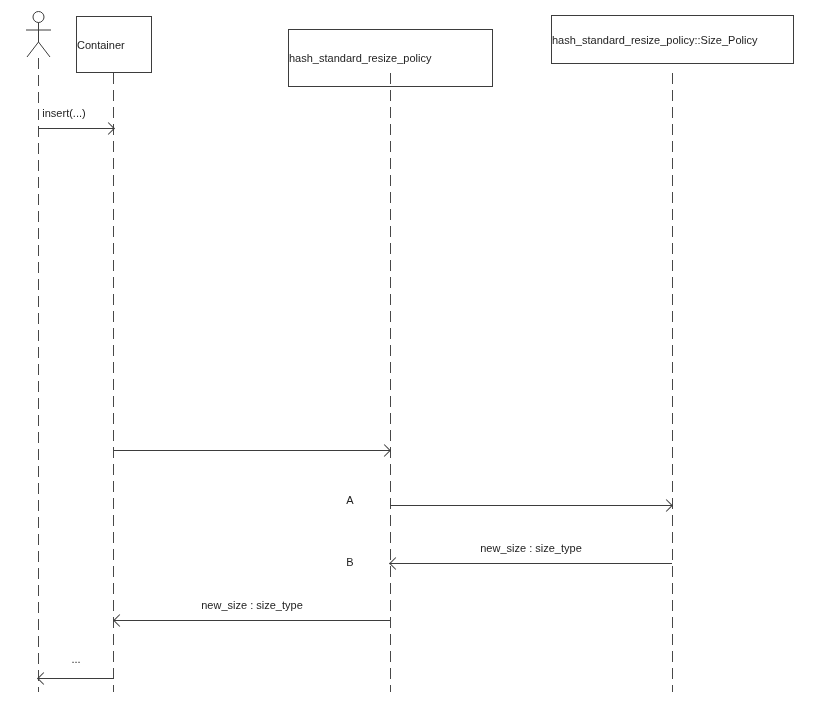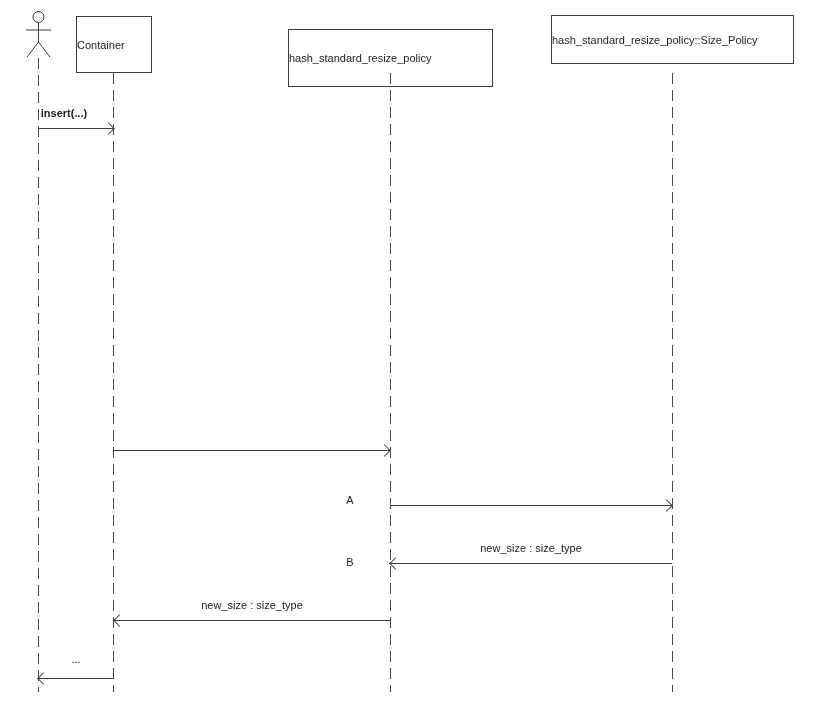--- a/index.html
+++ b/index.html
@@ -101,21 +101,21 @@
   </div>
   <div class="pbox" style="left:551px; top:15px; width:243px; height:49px;">
     <span>hash_standard_resize_policy::Size_Policy</span>
   </div>
 
   <div class="lifeline" style="left:38px; top:58px; height:634px;"></div>
   <div class="lifeline" style="left:113px; top:73px; height:619px;"></div>
   <div class="lifeline" style="left:390px; top:73px; height:619px;"></div>
   <div class="lifeline" style="left:672px; top:73px; height:619px;"></div>
 
-  <div class="msg-label" style="left:38px; top:106px; width:52px;font-weight:bold;">insert(...)</div>
+  <div class="msg-label" style="left:38px; top:106px; width:52px;">insert(...)</div>
   <div class="msg-line" style="left:38px; top:128px; width:76px;">
     <span class="chev chev-r"></span>
   </div>
 
   <div class="msg-line" style="left:114px; top:450px; width:276px;">
     <span class="chev chev-r"></span>
   </div>
 
   <div class="marker" style="left:340px; top:494px;">A</div>
   <div class="msg-line" style="left:390px; top:505px; width:282px;">

